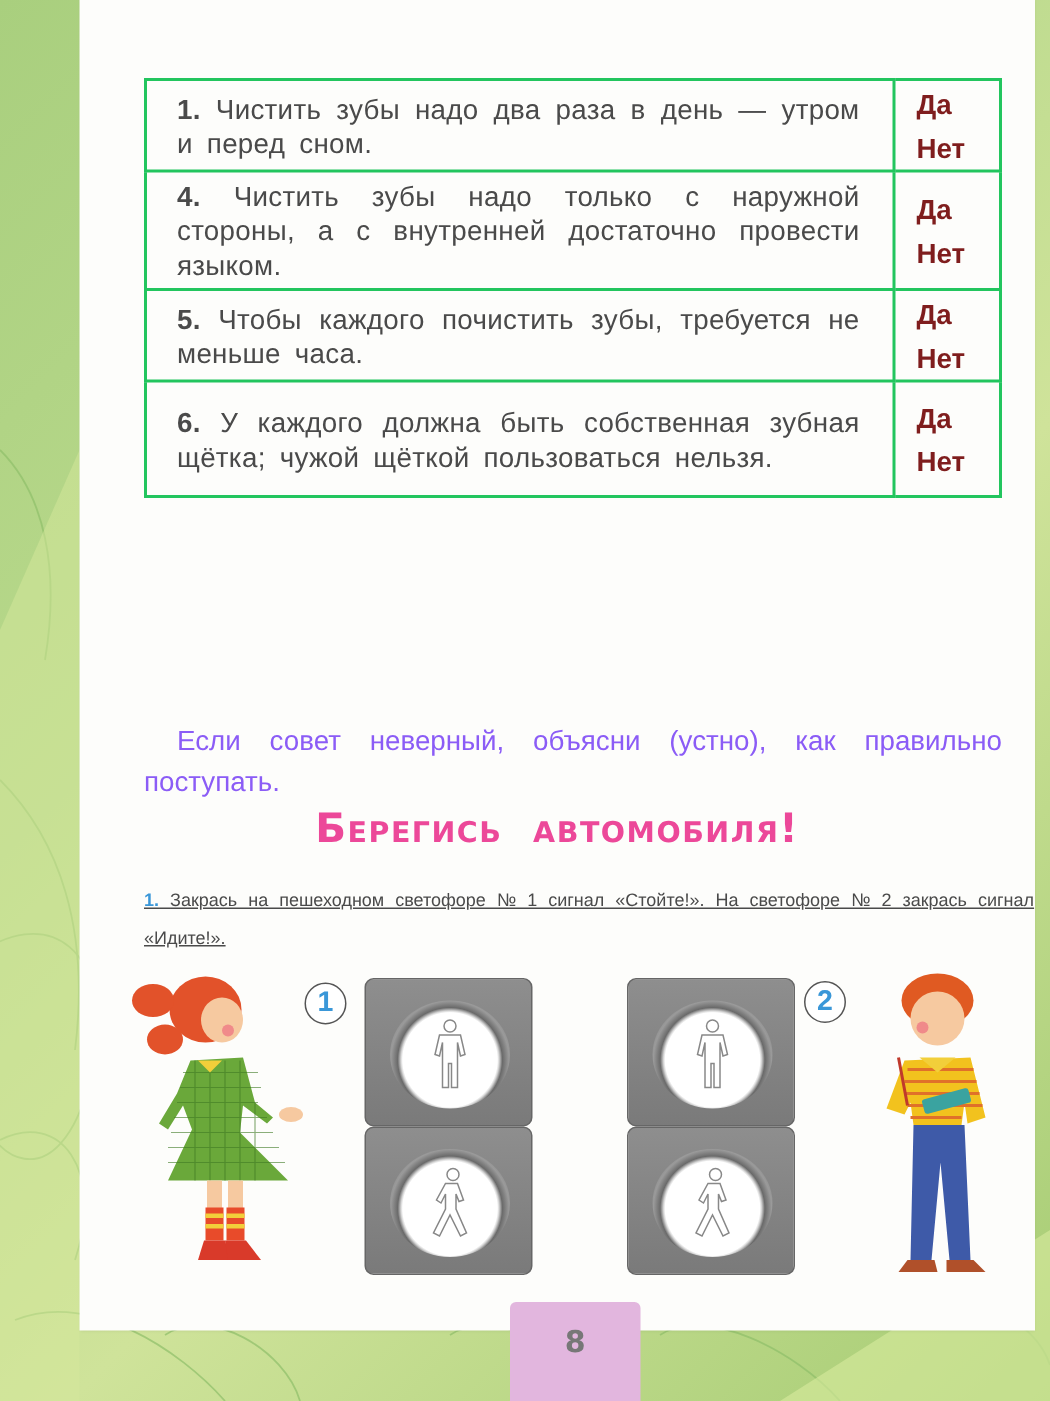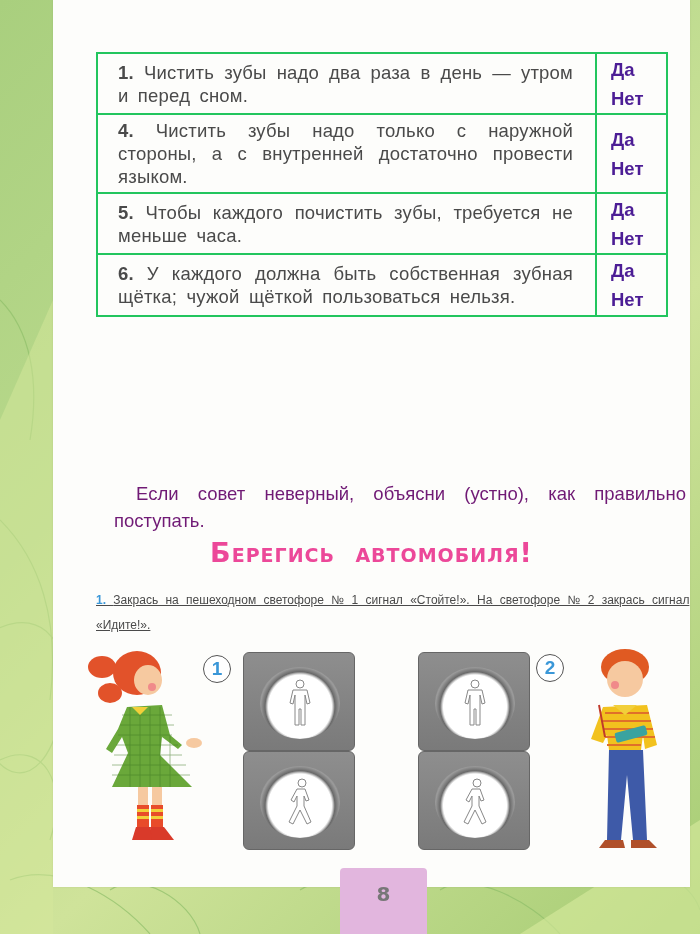--- a/index.html
+++ b/index.html
@@ -23,28 +23,28 @@
   .qtable td { border: 2px solid #22c55e; vertical-align: middle; }
   .qtable td.q {
     padding: 4px 22px 4px 20px;
     font-size: 18.5px; line-height: 23px; color: #4a4a4a;
     word-spacing: 4px; letter-spacing: 0.2px;
     text-align: justify; text-align-last: left;
   }
   .qtable td.q .num { font-weight: bold; color: #4a4a4a; }
   .qtable td.ans { width: 71px; padding: 0 0 0 14px; }
   .ans-opt {
-    display: block; font-weight: bold; font-size: 18.5px; line-height: 29px; color: #4c1d95;
+    display: block; font-weight: bold; font-size: 18.5px; line-height: 29px; color: #7f1d1d;
     cursor: pointer;
   }
   .note {
     position: absolute; left: 96px; top: 480px; width: 572px;
-    font-size: 18.5px; line-height: 27px; color: #701a75;
+    font-size: 18.5px; line-height: 27px; color: #8b5cf6;
     word-spacing: 4px; text-indent: 22px;
-    text-align: justify; text-align-last: left; margin-left: 18px;
+    text-align: justify; text-align-last: left;
   }
   .heading {
     position: absolute; left: 53px; top: 537px; width: 637px; text-align: center;
     font-family: "DejaVu Sans", sans-serif; font-weight: bold;
     font-size: 27px; color: #ec4899; letter-spacing: 1px; word-spacing: 10px;
     font-variant: small-caps;
   }
   .task {
     position: absolute; left: 96px; top: 588px; width: 600px;
     font-size: 12px; line-height: 25px; color: #4a4a4a; word-spacing: 4px; text-decoration: underline;
@@ -116,21 +116,21 @@
           <span class="ans-opt">Нет</span>
         </td>
   </tr>
   <tr style="height:61px">
     <td class="q"><span class="num">5.</span> <span>Чтобы каждого почистить зубы, требуется не меньше часа.</span></td>
     <td class="ans">
           <span class="ans-opt">Да</span>
           <span class="ans-opt">Нет</span>
         </td>
   </tr>
-  <tr style="height:62px">
+  <tr style="height:77px">
     <td class="q"><span class="num">6.</span> <span>У каждого должна быть собственная зубная щётка; чужой щёткой пользоваться нельзя.</span></td>
     <td class="ans">
           <span class="ans-opt">Да</span>
           <span class="ans-opt">Нет</span>
         </td>
   </tr>
 </tbody>
   </table>
 
 <p class="note">Если совет неверный, объясни (устно), как правильно поступать.</p>

